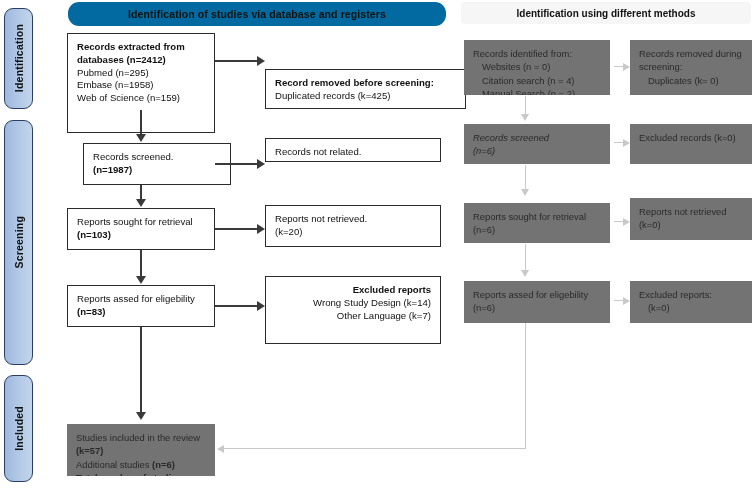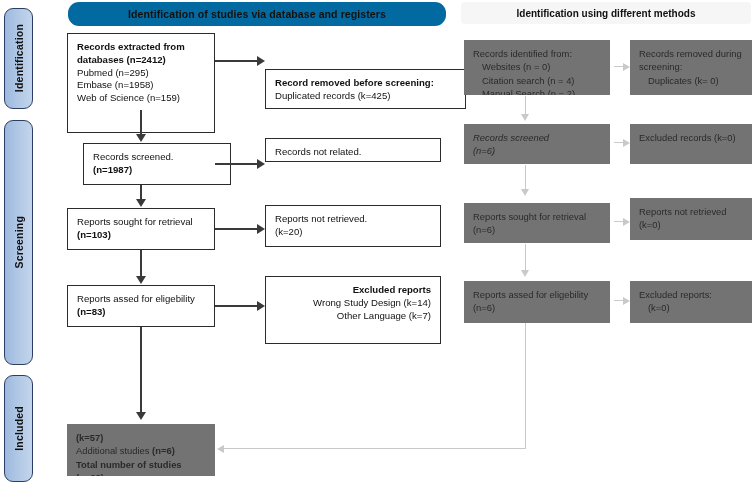--- a/index.html
+++ b/index.html
@@ -136,20 +136,21 @@
     <div class="b">(n=83)</div>
   </div>
 
   <div class="box" style="left:265px; top:276px; width:176px; height:68px;text-align:right;">
     <div class="b">Excluded reports</div>
     <div>Wrong Study Design (k=14)</div>
     <div>Other Language (k=7)</div>
   </div>
 
   <div class="gbox" style="left:67px; top:424px; width:148px; height:52px; font-size:9.4px;">
+    <div>Studies included in the review</div>
     <div class="b">(k=57)</div>
     <div><span>Additional studies </span><span class="b">(n=6)</span></div>
     <div class="b">Total number of studies (n=63)</div>
   </div>
 
   <div class="gbox" style="left:464px; top:40px; width:146px; height:55px;">
     <div>Records identified from:</div>
     <div class="ind">Websites (n = 0)</div>
     <div class="ind">Citation search (n = 4)</div>
     <div class="ind">Manual Search (n = 2)</div>

